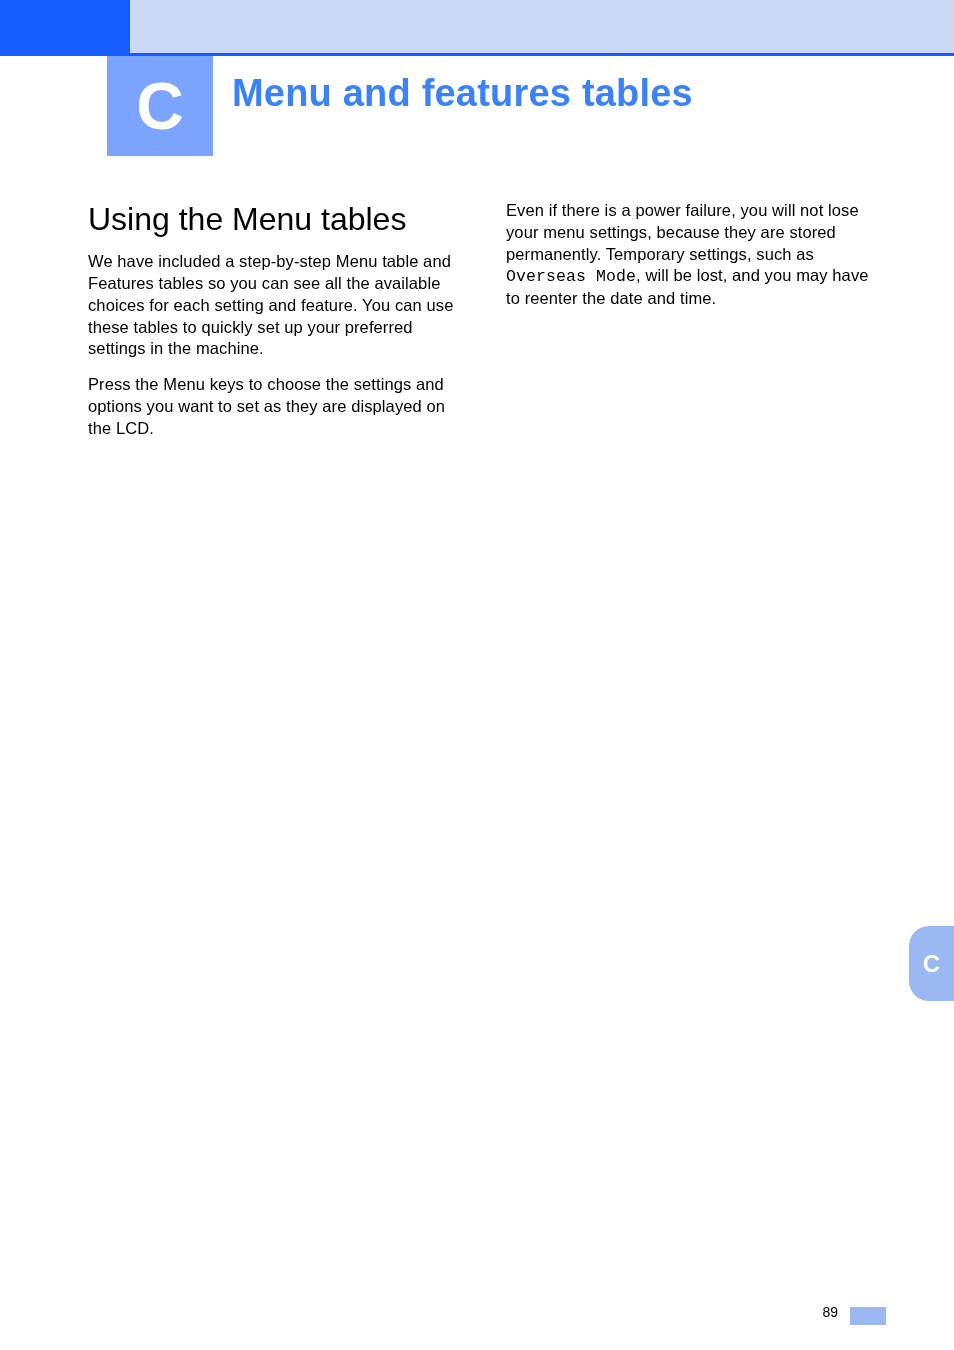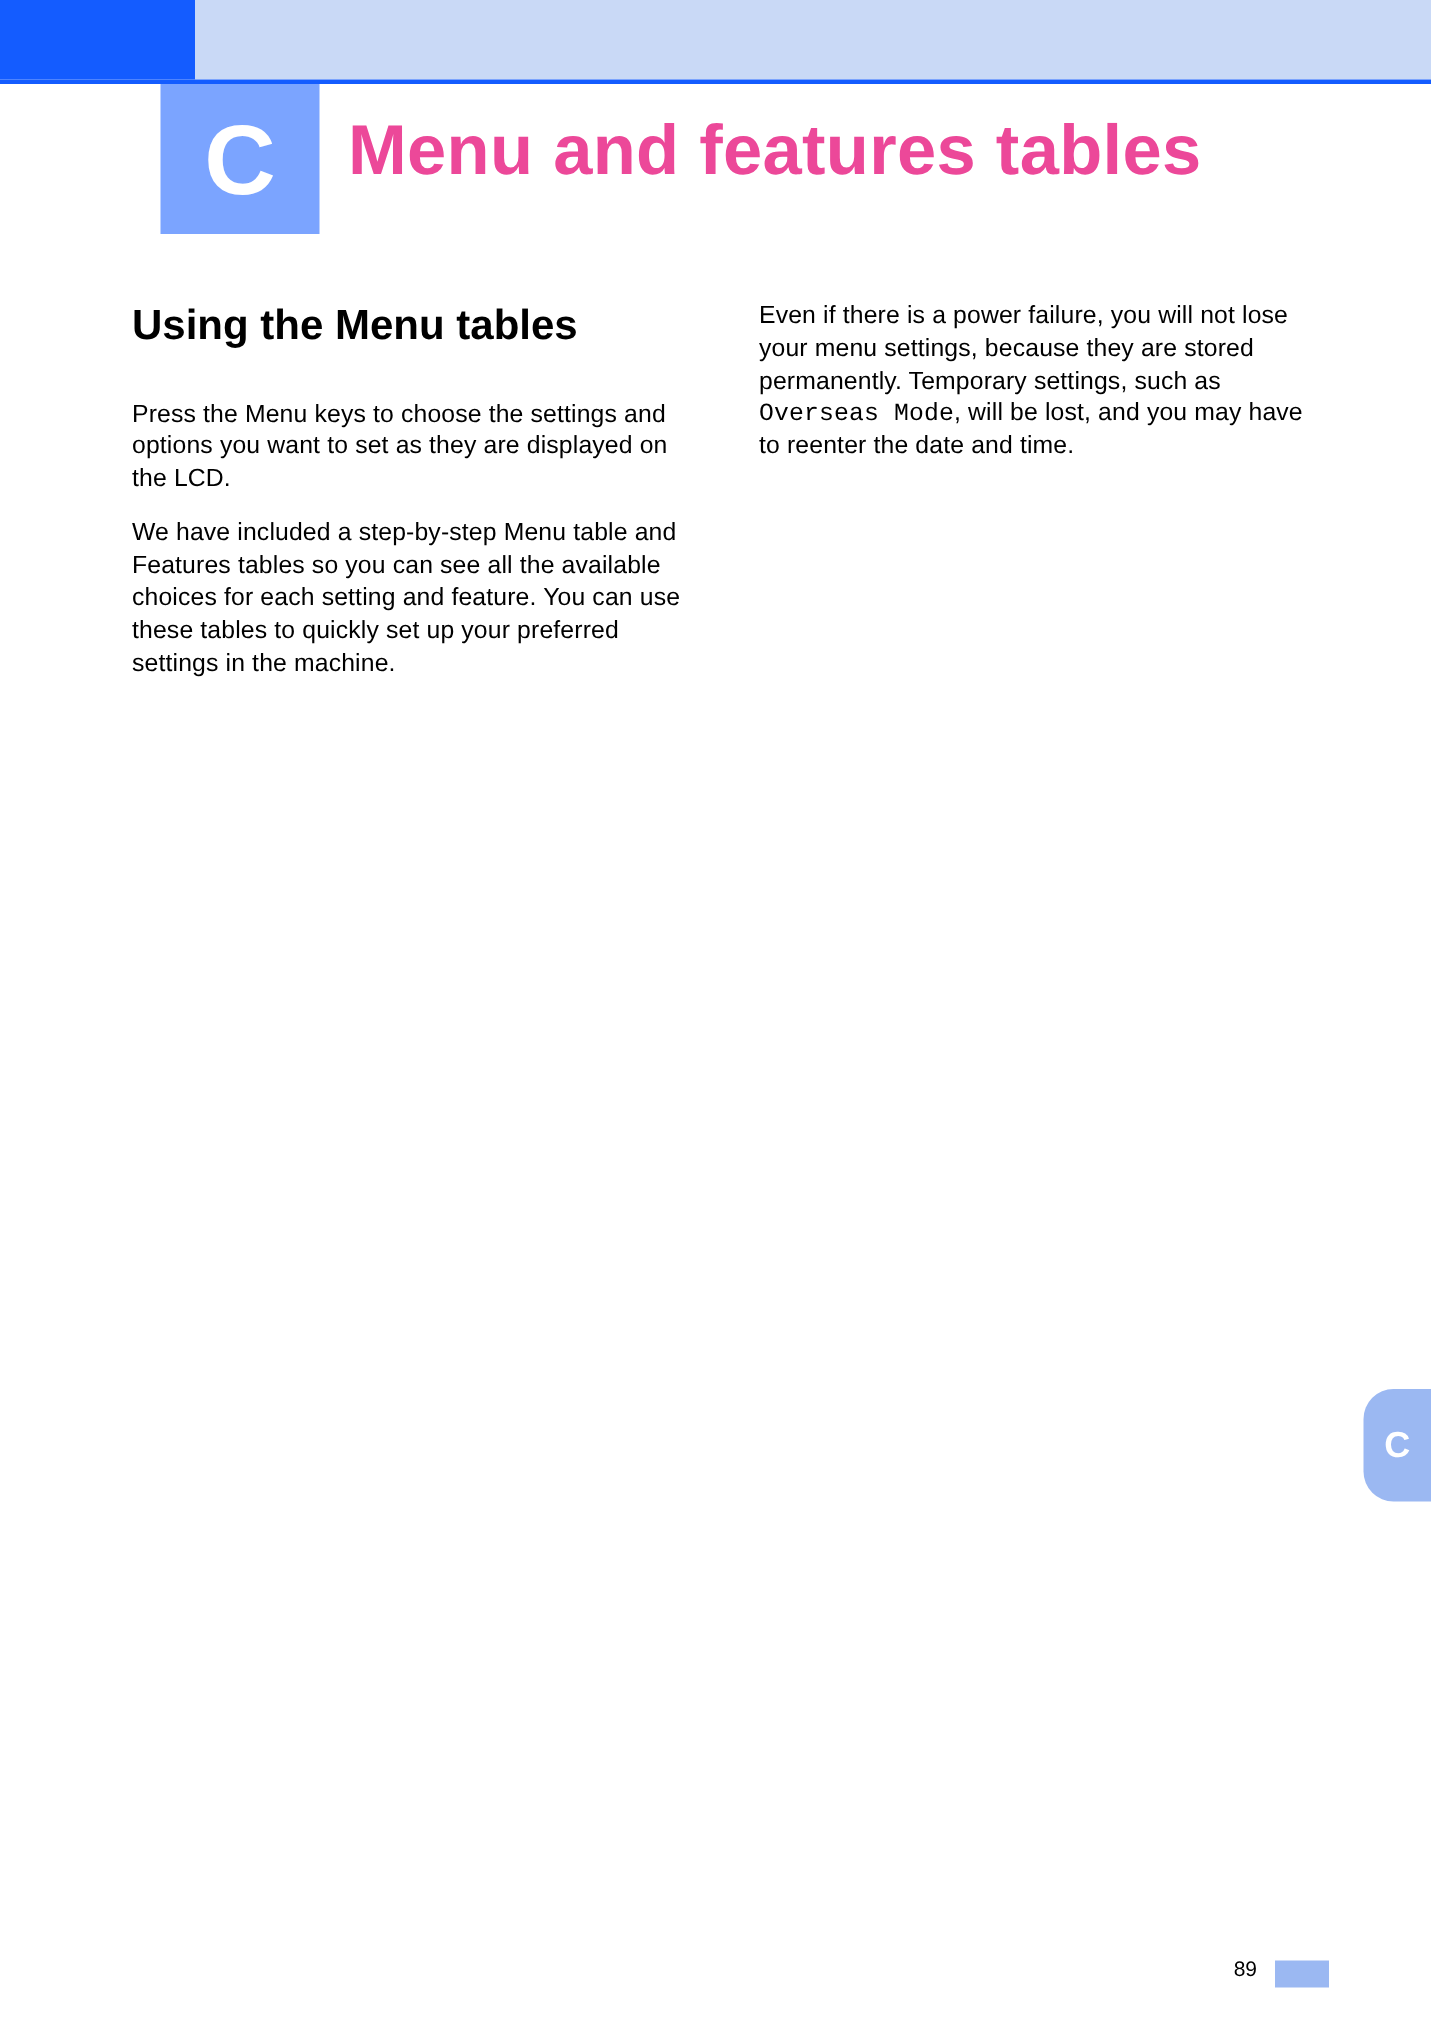--- a/index.html
+++ b/index.html
@@ -7,26 +7,26 @@
   .page { position: relative; width: 954px; height: 1350px; overflow: hidden; }
 
   
   .topbar-light { position: absolute; top: 0; left: 130px; right: 0; height: 53px; background: #c9d9f6; }
   .topbar-dark  { position: absolute; top: 0; left: 0; width: 130px; height: 53px; background: #145cff; }
   .topbar-rule  { position: absolute; top: 53px; left: 0; right: 0; height: 3px; background: #145cff; }
 
   
   .chapter-block { position: absolute; top: 56px; left: 107px; width: 106px; height: 100px; background: #7ba4ff; display: flex; align-items: center; justify-content: center; }
   .chapter-letter { color: #fff; font-weight: 700; font-size: 66px; font-family: Arial, Helvetica, sans-serif; line-height: 1; }
-  .chapter-title { position: absolute; top: 72px; left: 232px; font-size: 47px; font-weight: 700; color: #ec4899; letter-spacing: 0.2px; }
+  .chapter-title { position: absolute; top: 72px; left: 232px; font-size: 38px; font-weight: 700; color: #3b82f6; letter-spacing: 0.2px; }
 
   
   .content { position: absolute; top: 200px; left: 88px; right: 68px; display: flex; gap: 38px; }
   .col { flex: 1 1 0; min-width: 0; }
-  h2.section { font-size: 28px; font-weight: 700; margin-bottom: 32px; line-height: 1.2; }
+  h2.section { font-size: 32px; font-weight: 400; margin-bottom: 13px; line-height: 1.2; }
   p.body { font-size: 16.5px; line-height: 1.32; margin-bottom: 14px; letter-spacing: 0.1px; }
   code.mono { font-family: "Courier New", Courier, monospace; text-align: center; }
 
   
   .edge-tab { position: absolute; right: 0; top: 926px; width: 45px; height: 75px; background: #9bb8f2; border-top-left-radius: 20px; border-bottom-left-radius: 20px; display: flex; align-items: center; justify-content: center; }
   .edge-tab span { color: #fff; font-weight: 700; font-size: 24px; }
 
   
   .page-number { position: absolute; bottom: 30px; right: 116px; font-size: 14px; font-weight: 400; }
   .page-marker { position: absolute; bottom: 25px; right: 68px; width: 36px; height: 18px; background: #9bb8f2; }
@@ -40,22 +40,22 @@
   <div class="topbar-rule"></div>
 
   <div class="chapter-block">
     <span class="chapter-letter">C</span>
   </div>
   <h1 class="chapter-title">Menu and features tables</h1>
 
   <div class="content">
     <div class="col">
       <h2 class="section">Using the Menu tables</h2>
+      <p class="body">We have included a step-by-step Menu table and Features tables so you can see all the available choices for each setting and feature. You can use these tables to quickly set up your preferred settings in the machine.</p>
       <p class="body">Press the Menu keys to choose the settings and options you want to set as they are displayed on the LCD.</p>
-      <p class="body">We have included a step-by-step Menu table and Features tables so you can see all the available choices for each setting and feature. You can use these tables to quickly set up your preferred settings in the machine.</p>
     </div>
     <div class="col">
       <p class="body">
         <span>Even if there is a power failure, you will not lose your menu settings, because they are stored permanently. Temporary settings, such as </span><code class="mono">Overseas Mode</code><span>, will be lost, and you may have to reenter the date and time.</span>
       </p>
     </div>
   </div>
 
   <div class="edge-tab">
     <span>C</span>

